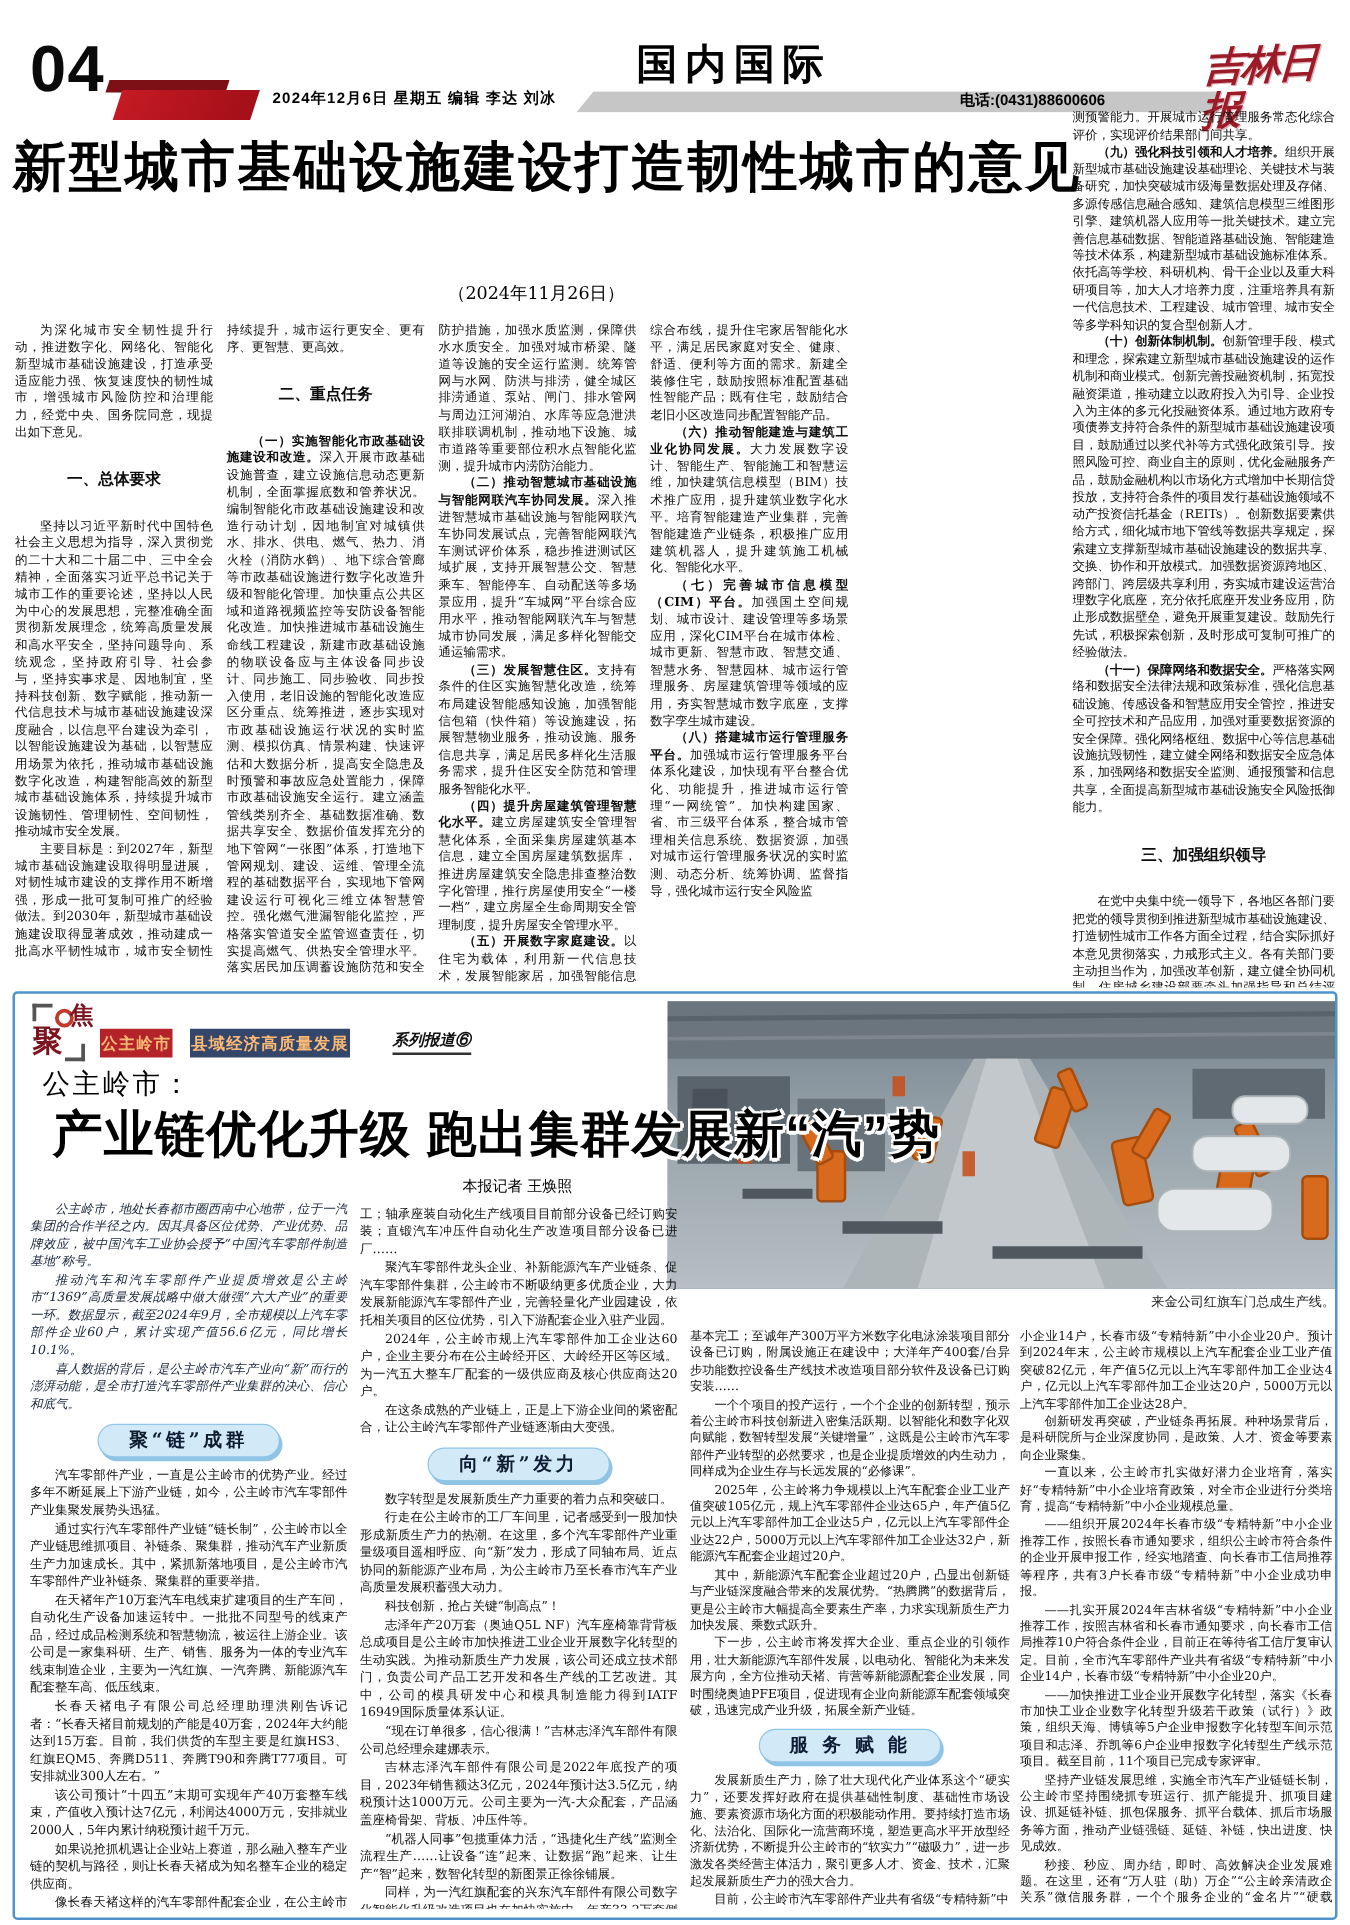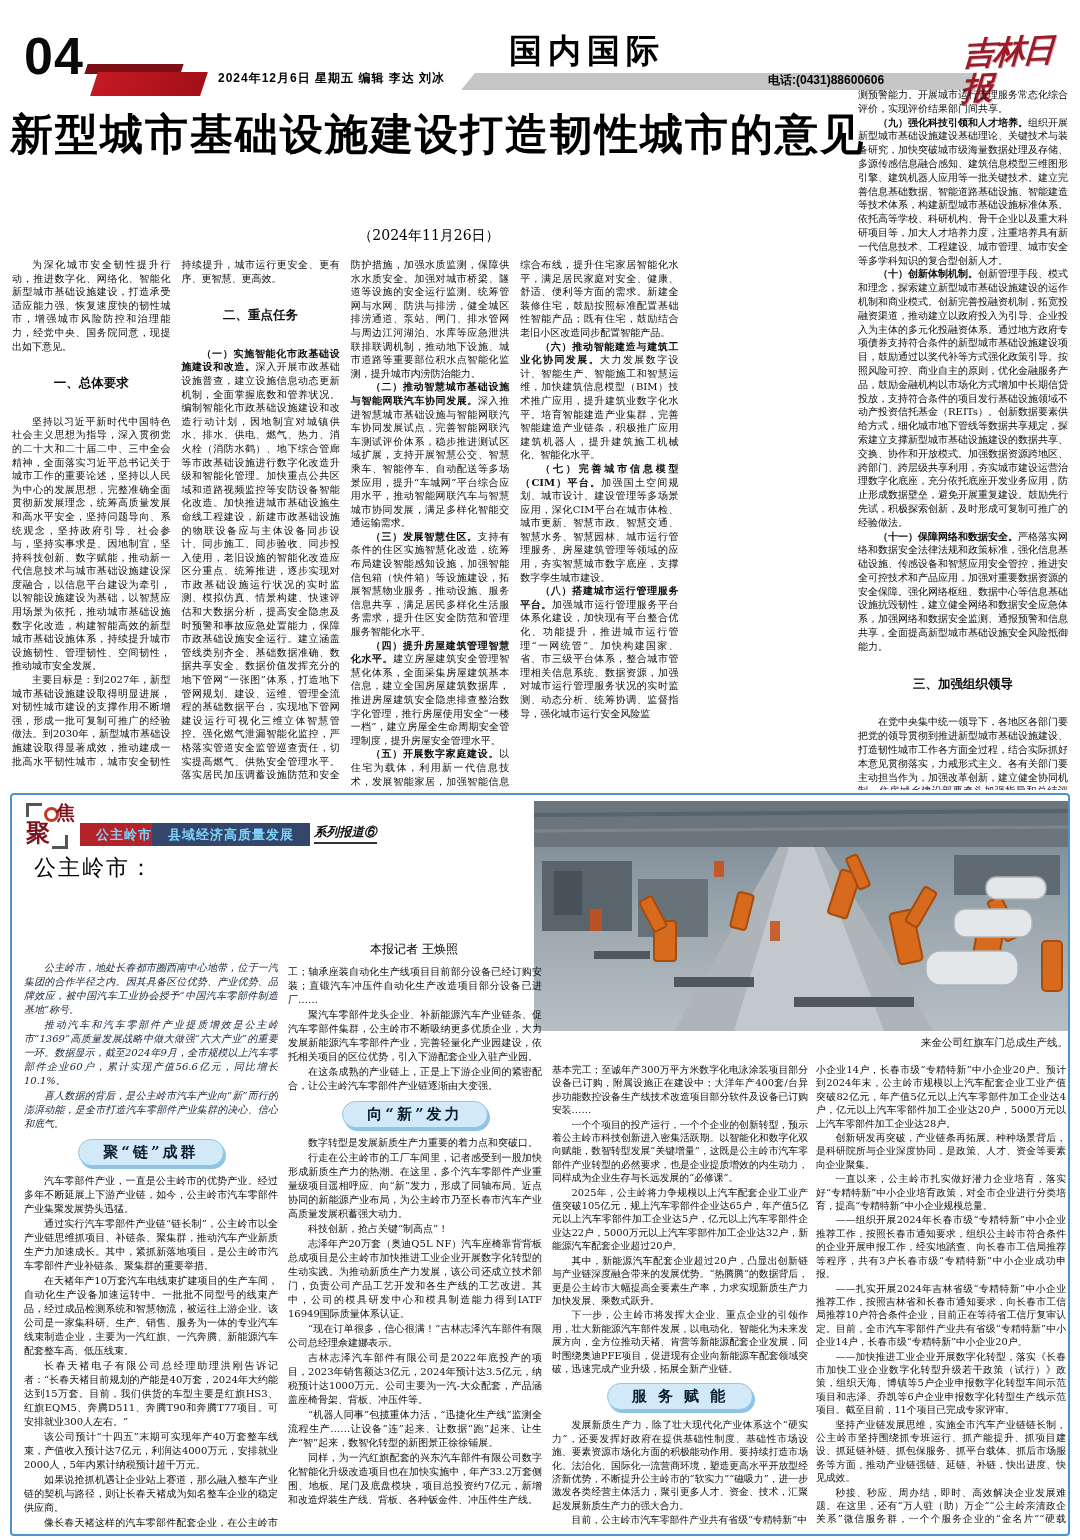--- a/index.html
+++ b/index.html
@@ -35,21 +35,21 @@
   .item-lead{font-weight:bold;}
 
   
   #focus-box{position:absolute;left:10px;top:793px;width:1060px;height:743px;border:2px solid var(--focus-border);border-radius:4px;background:#fff;}
   #focus-logo{position:absolute;left:12px;top:6px;width:58px;height:50px;}
   #focus-logo .br1{position:absolute;left:2px;top:2px;width:16px;height:14px;border-left:3px solid #555;border-top:3px solid #555;}
   #focus-logo .br2{position:absolute;right:14px;bottom:2px;width:16px;height:14px;border-right:3px solid #555;border-bottom:3px solid #555;}
   #focus-logo .ring{position:absolute;left:20px;top:6px;width:15px;height:15px;border:3px solid #c0392b;border-radius:50%;}
   #focus-logo .ch1{position:absolute;left:2px;top:20px;font:bold 24px/1 "DejaVu Serif",serif;color:#7c1420;}
   #focus-logo .ch2{position:absolute;left:32px;top:2px;font:bold 19px/1 "DejaVu Serif",serif;color:#7c1420;}
-  .tag{position:absolute;top:28px;height:23px;display:flex;align-items:center;padding:0 16px;color:#7dd3fc;font:bold 13px/1 "Liberation Sans",sans-serif;letter-spacing:1px;}
+  .tag{position:absolute;top:28px;height:23px;display:flex;align-items:center;padding:0 1px;color:#fdba74;font:bold 13px/1 "Liberation Sans",sans-serif;letter-spacing:1px;}
   #tag-city{left:68px;background:var(--tag-red);}
   #tag-theme{left:140px;background:var(--tag-navy);text-align:center;}
   #tag-series{position:absolute;left:302px;top:31px;font:bold italic 12.5px/1 "DejaVu Serif",serif;color:#111;border-bottom:2px solid #333;padding-bottom:3px;}
   #kicker{position:absolute;left:22px;top:60px;font:22px/1.2 "DejaVu Serif",serif;color:#000;letter-spacing:2px;}
   #focus-headline{position:absolute;left:30px;top:90px;width:720px;font:900 40px/1.15 "Liberation Sans",sans-serif;color:#000;letter-spacing:1px;z-index:5;white-space:nowrap;
     text-shadow:-2px -2px 0 #fff,2px -2px 0 #fff,-2px 2px 0 #fff,2px 2px 0 #fff,0 3px 0 #fff,3px 0 0 #fff;}
   #byline{position:absolute;left:274px;top:148px;width:256px;text-align:center;font:12px/1 "DejaVu Serif",serif;color:#000;z-index:6;}
   #photo{position:absolute;left:522px;top:6px;width:534px;height:230px;overflow:hidden;background:#8e9aa4;}
   #photo-caption{position:absolute;left:522px;top:240px;width:534px;text-align:right;font:10.5px/1.4 "DejaVu Serif",serif;color:#222;}
   .fcol{position:absolute;overflow:hidden;font-size:10px;line-height:14px;text-align:justify;color:#101010;}
@@ -111,20 +111,21 @@
       <span class="br1"></span>
       <span class="br2"></span>
       <span class="ring"></span>
       <span class="ch1">聚</span>
       <span class="ch2">焦</span>
     </div>
     <div class="tag" id="tag-city">公主岭市</div>
     <div class="tag" id="tag-theme">县域经济高质量发展</div>
     <div id="tag-series">系列报道⑥</div>
     <div id="kicker">公主岭市：</div>
+    <div id="focus-headline">产业链优化升级 跑出集群发展新“汽”势</div>
     <div id="byline">本报记者 王焕照</div>
 
     <div id="photo">
       <svg width="534" height="230" viewBox="0 0 534 230">
         <defs>
           <linearGradient id="bgv" x1="0" y1="0" x2="0" y2="1">
             <stop offset="0" stop-color="#76828c"></stop>
               <stop offset="0.45" stop-color="#97a3ab"></stop>
               <stop offset="1" stop-color="#b7bfc4"></stop>
           </linearGradient>
@@ -179,20 +180,21 @@
         <p>通过实行汽车零部件产业链“链长制”，公主岭市以全产业链思维抓项目、补链条、聚集群，推动汽车产业新质生产力加速成长。其中，紧抓新落地项目，是公主岭市汽车零部件产业补链条、聚集群的重要举措。</p>
         <p>在天褚年产10万套汽车电线束扩建项目的生产车间，自动化生产设备加速运转中。一批批不同型号的线束产品，经过成品检测系统和智慧物流，被运往上游企业。该公司是一家集科研、生产、销售、服务为一体的专业汽车线束制造企业，主要为一汽红旗、一汽奔腾、新能源汽车配套整车高、低压线束。</p>
         <p>长春天褚电子有限公司总经理助理洪刚告诉记者：“长春天褚目前规划的产能是40万套，2024年大约能达到15万套。目前，我们供货的车型主要是红旗HS3、红旗EQM5、奔腾D511、奔腾T90和奔腾T77项目。可安排就业300人左右。”</p>
         <p>该公司预计“十四五”末期可实现年产40万套整车线束，产值收入预计达7亿元，利润达4000万元，安排就业2000人，5年内累计纳税预计超千万元。</p>
         <p>如果说抢抓机遇让企业站上赛道，那么融入整车产业链的契机与路径，则让长春天褚成为知名整车企业的稳定供应商。</p>
         <p>像长春天褚这样的汽车零部件配套企业，在公主岭市还有很多，它们在延链补链中茁壮成长，推动全市汽车零部件产业集聚成势。</p>
       </div>
     <div class="fcol" id="fcol2">
         <p class="noind">工；轴承座装自动化生产线项目目前部分设备已经订购安装；直锻汽车冲压件自动化生产改造项目部分设备已进厂……</p>
         <p>聚汽车零部件龙头企业、补新能源汽车产业链条、促汽车零部件集群，公主岭市不断吸纳更多优质企业，大力发展新能源汽车零部件产业，完善轻量化产业园建设，依托相关项目的区位优势，引入下游配套企业入驻产业园。</p>
+        <p>2024年，公主岭市规上汽车零部件加工企业达60户，企业主要分布在公主岭经开区、大岭经开区等区域。为一汽五大整车厂配套的一级供应商及核心供应商达20户。</p>
         <p>在这条成熟的产业链上，正是上下游企业间的紧密配合，让公主岭汽车零部件产业链逐渐由大变强。</p>
         <div class="badge-wrap"><span class="badge">向“新”发力</span></div>
         <p>数字转型是发展新质生产力重要的着力点和突破口。</p>
         <p>行走在公主岭市的工厂车间里，记者感受到一股加快形成新质生产力的热潮。在这里，多个汽车零部件产业重量级项目遥相呼应、向“新”发力，形成了同轴布局、近点协同的新能源产业布局，为公主岭市乃至长春市汽车产业高质量发展积蓄强大动力。</p>
         <p>科技创新，抢占关键“制高点”！</p>
         <p>志泽年产20万套（奥迪Q5L NF）汽车座椅靠背背板总成项目是公主岭市加快推进工业企业开展数字化转型的生动实践。为推动新质生产力发展，该公司还成立技术部门，负责公司产品工艺开发和各生产线的工艺改进。其中，公司的模具研发中心和模具制造能力得到IATF 16949国际质量体系认证。</p>
         <p>“现在订单很多，信心很满！”吉林志泽汽车部件有限公司总经理佘建娜表示。</p>
         <p>吉林志泽汽车部件有限公司是2022年底投产的项目，2023年销售额达3亿元，2024年预计达3.5亿元，纳税预计达1000万元。公司主要为一汽-大众配套，产品涵盖座椅骨架、背板、冲压件等。</p>
         <p>“机器人同事”包揽重体力活，“迅捷化生产线”监测全流程生产……让设备“连”起来、让数据“跑”起来、让生产“智”起来，数智化转型的新图景正徐徐铺展。</p>
         <p>同样，为一汽红旗配套的兴东汽车部件有限公司数字化智能化升级改造项目也在加快实施中，年产33.2万套侧围、地板、尾门及底盘模块，项目总投资约7亿元，新增和改造焊装生产线、背板、各种钣金件、冲压件生产线。</p>

